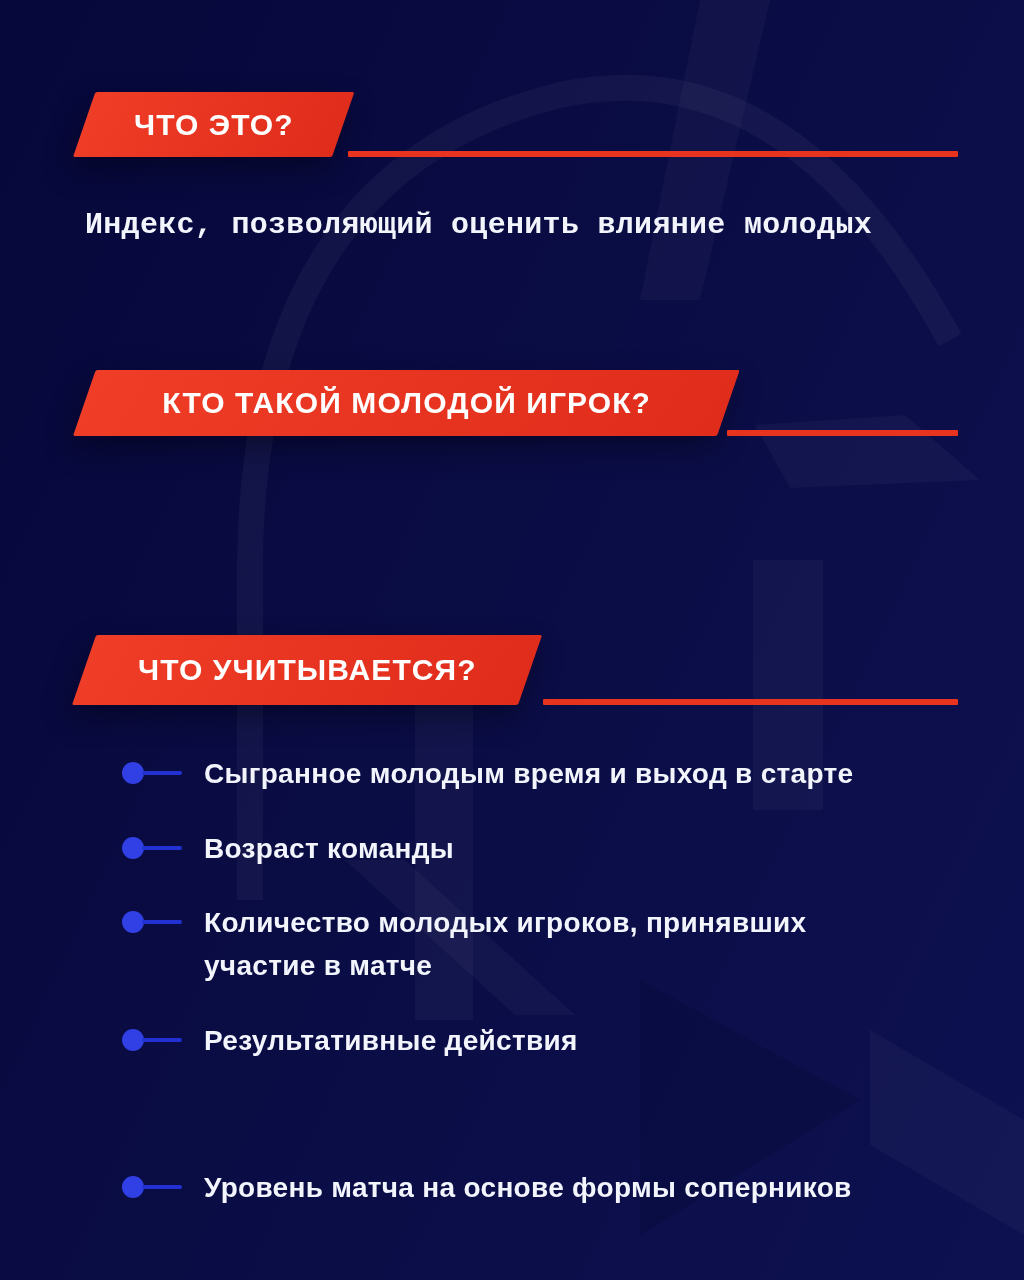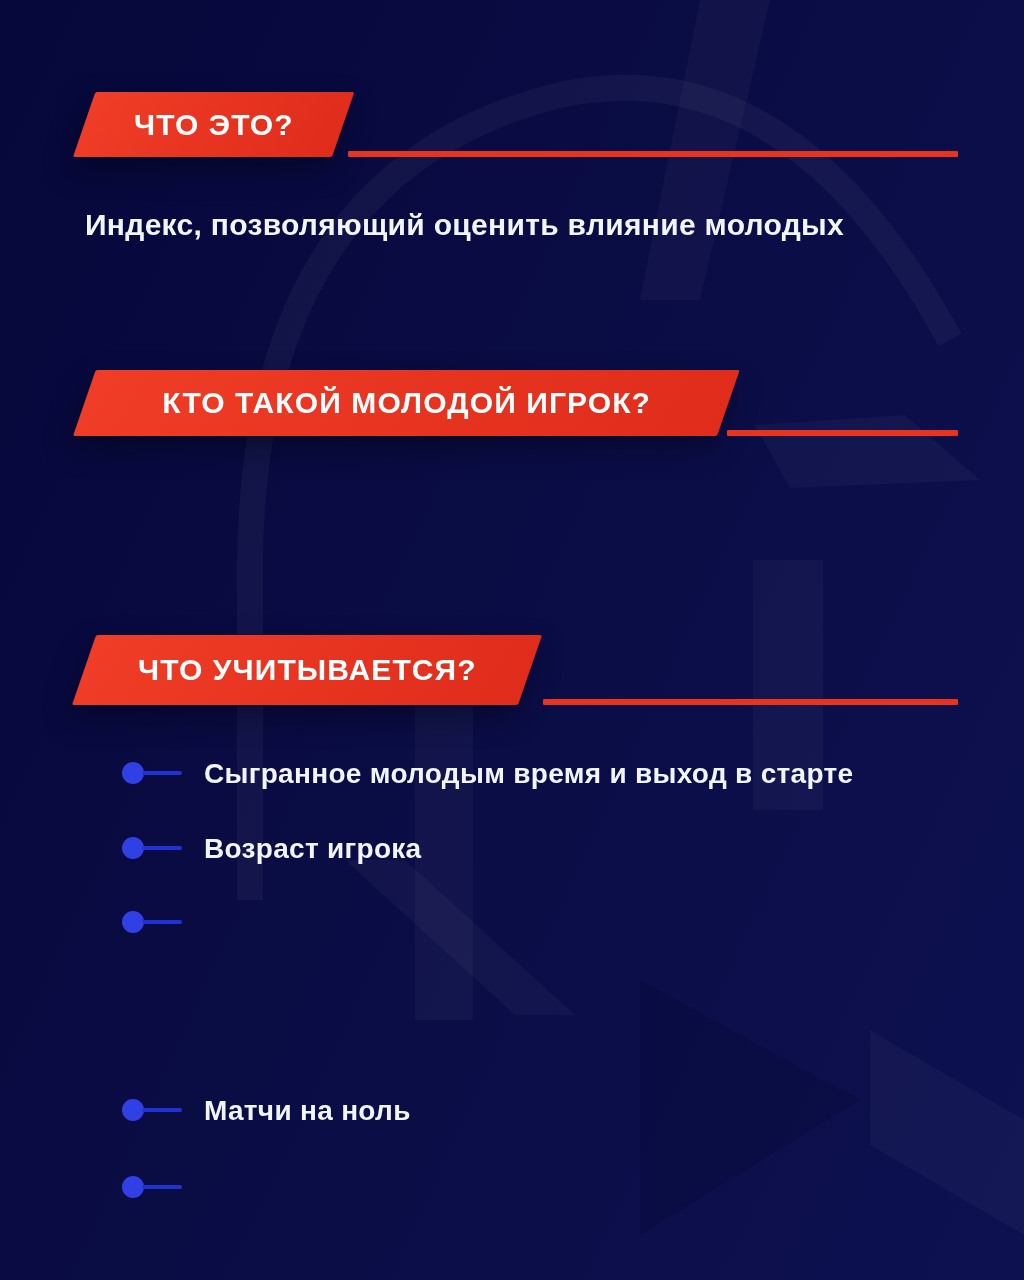--- a/index.html
+++ b/index.html
@@ -51,21 +51,21 @@
 
   
   .para{
     position:absolute;left:85px;
     color:#f3f5fd;
     font-size:30px;line-height:44px;font-weight:600;
     letter-spacing:.3px;white-space:nowrap;
   }
   #para1{top:203px;}
   #para2{top:486px;}
-  .para-line{display:block;}
+  .para-line{display:block;font-family:Liberation Mono, monospace;}
 
   
   .list-item{position:absolute;left:0;right:0;}
   #item1{top:752px;} #item2{top:827px;} #item3{top:901px;}
   #item4{top:1019px;} #item5{top:1089px;} #item6{top:1166px;}
 
   .bullet-dot{
     position:absolute;left:122px;top:10px;
     width:22px;height:22px;border-radius:50%;
     background:#3040e4;
@@ -130,36 +130,43 @@
     <span class="bullet-line"></span>
     <div class="item-text">
       <span class="item-line">Сыгранное молодым время и выход в старте</span>
     </div>
   </div>
 
   <div class="list-item" id="item2">
     <span class="bullet-dot"></span>
     <span class="bullet-line"></span>
     <div class="item-text">
-      <span class="item-line">Возраст игрока</span>
+      <span class="item-line">Возраст команды</span>
     </div>
   </div>
 
   <div class="list-item" id="item3">
     <span class="bullet-dot"></span>
     <span class="bullet-line"></span>
+    <div class="item-text">
+      <span class="item-line">Количество молодых игроков, принявших</span>
+      <span class="item-line">участие в матче</span>
+    </div>
   </div>
 
-
-  <div class="list-item" id="item5">
+  <div class="list-item" id="item4">
     <span class="bullet-dot"></span>
     <span class="bullet-line"></span>
     <div class="item-text">
-      <span class="item-line">Матчи на ноль</span>
+      <span class="item-line">Результативные действия</span>
     </div>
   </div>
+
 
   <div class="list-item" id="item6">
     <span class="bullet-dot"></span>
     <span class="bullet-line"></span>
+    <div class="item-text">
+      <span class="item-line">Уровень матча на основе формы соперников</span>
+    </div>
   </div>
 
 </div>
 
 </body></html>

